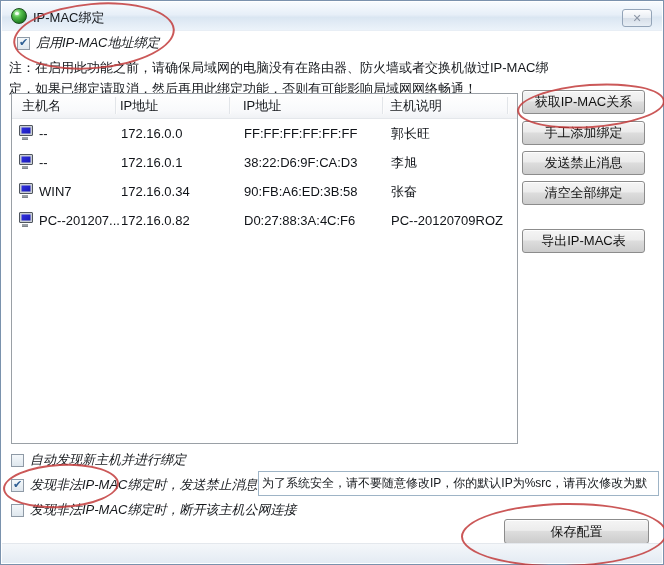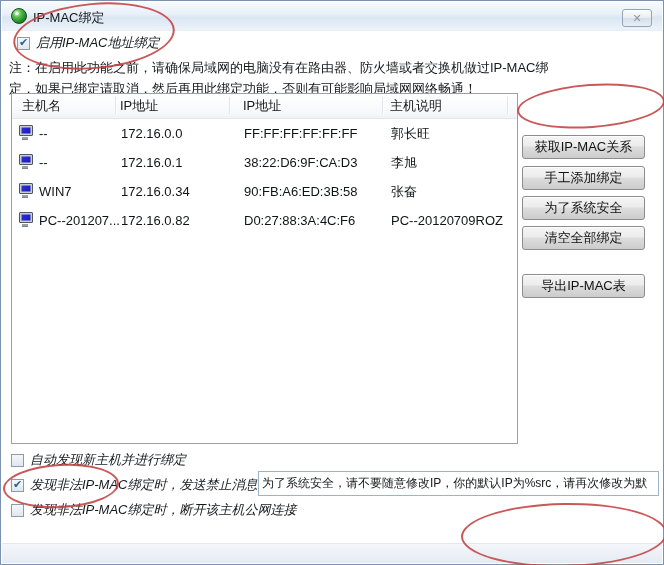--- a/index.html
+++ b/index.html
@@ -38,21 +38,21 @@
   .trow{position:absolute;left:1px;right:1px;height:29px;}
   .td{position:absolute;top:0;line-height:29px;font-size:13px;color:#101318;white-space:nowrap;}
   .pcicon{position:absolute;left:6px;top:6px;width:12px;height:9px;border:1px solid #50565e;border-radius:1px;
     background:linear-gradient(135deg,#3636e8,#1414b0);box-shadow:inset 0 0 0 1.5px #c9ced4;}
   .pcicon::after{content:'';position:absolute;left:2px;width:6px;height:2px;bottom:-4px;background:#9aa0a6;box-shadow:0 1px 0 #7d838a;}
 
   
   .btn{position:absolute;border:1px solid #8c8c8c;border-radius:3px;font-size:13px;color:#111;
     background:linear-gradient(180deg,#f5f5f5,#ececec 45%,#dddddd 50%,#cccccc);
     box-shadow:inset 0 1px 0 rgba(255,255,255,.9);display:flex;align-items:center;justify-content:center;
-    box-sizing:border-box;cursor:default;white-space:nowrap;margin-top:45px;}
+    box-sizing:border-box;cursor:default;white-space:nowrap;}
   .sidebtn{left:521px;width:123px;height:24px;}
 
   
   .msg-input{position:absolute;left:257px;top:470px;width:401px;height:25px;border:1px solid #9eb4c6;
     background:#fff;box-sizing:border-box;font-family:"Liberation Sans","DejaVu Sans",sans-serif;
     font-size:12px;color:#15181c;padding:0 3px;white-space:nowrap;overflow:hidden;}
 
   
   .ellipse{position:absolute;border:2px solid rgba(194,59,59,.85);border-radius:50%;pointer-events:none;}
   .e1{left:12px;top:2px;width:158px;height:62px;transform:rotate(-5deg);}
@@ -121,21 +121,21 @@
       <span class="pcicon"></span>
       <span class="td" style="left:26px">PC--201207...</span>
       <span class="td" style="left:108px">172.16.0.82</span>
       <span class="td" style="left:231px">D0:27:88:3A:4C:F6</span>
       <span class="td" style="left:378px">PC--20120709ROZ</span>
     </div>
   </div>
 
   <div class="btn sidebtn" style="top:89px">获取IP-MAC关系</div>
   <div class="btn sidebtn" style="top:120px">手工添加绑定</div>
-  <div class="btn sidebtn" style="top:150px">为了系统安全</div>
+  <div class="btn sidebtn" style="top:150px">发送禁止消息</div>
   <div class="btn sidebtn" style="top:180px">清空全部绑定</div>
   <div class="btn sidebtn" style="top:228px">导出IP-MAC表</div>
 
   <div class="cb" style="left:10px;top:450px">
     <span class="box"></span>
     <span class="lbl">自动发现新主机并进行绑定</span>
   </div>
 
   <div class="cb checked" style="left:10px;top:475px">
     <span class="box">

